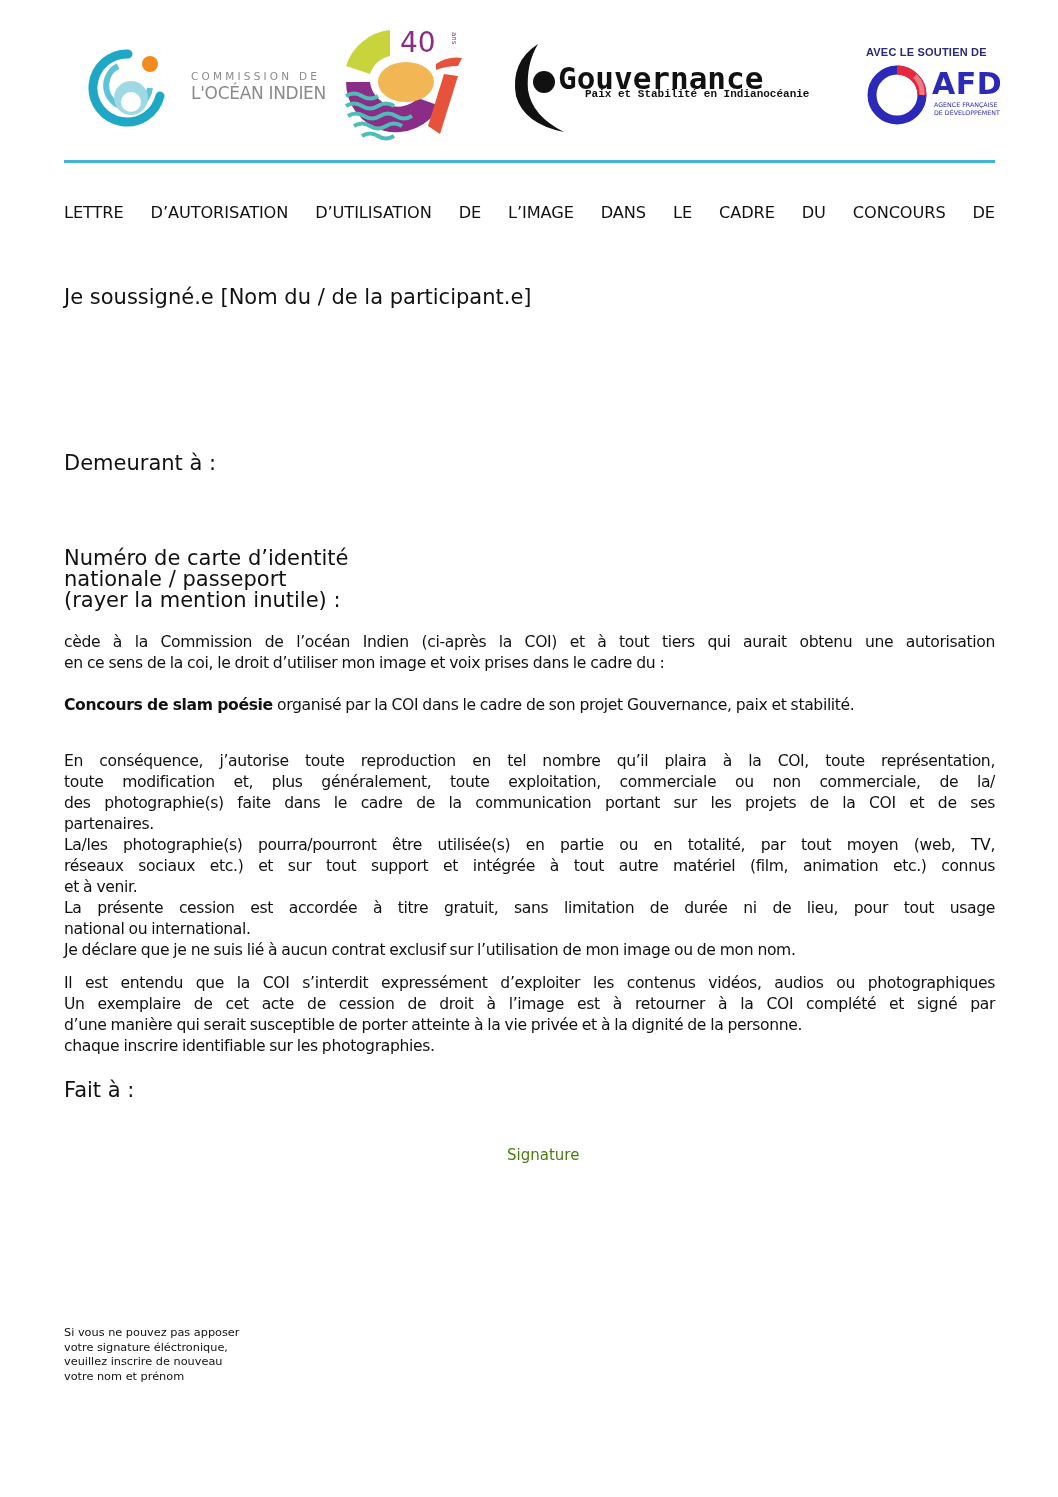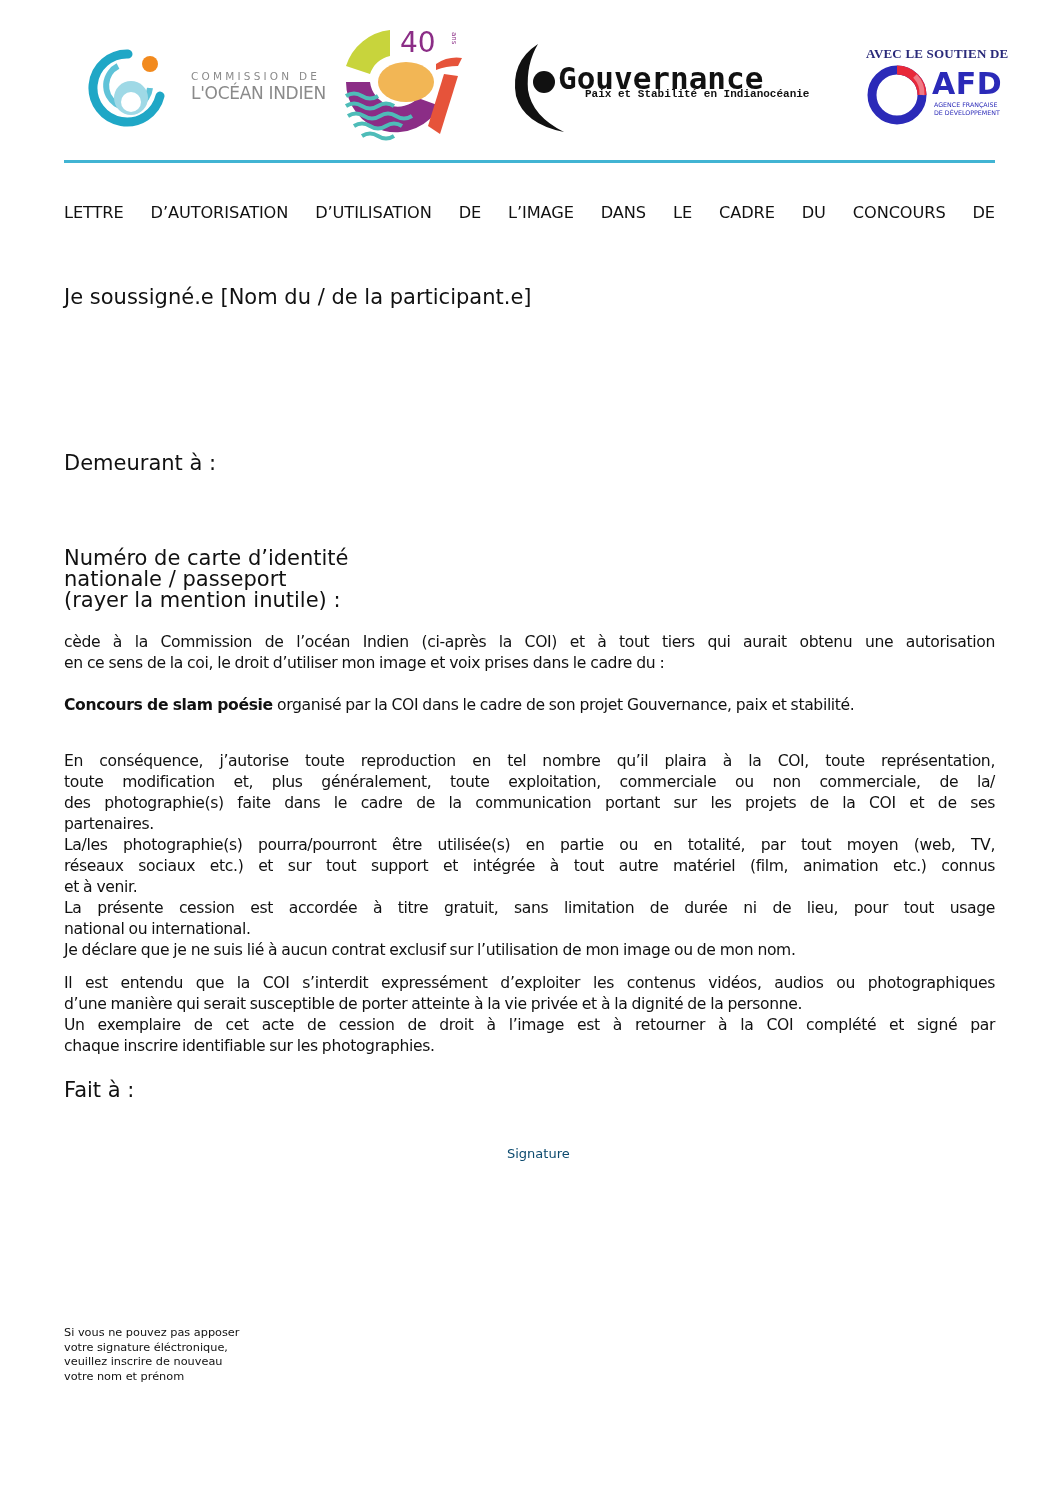--- a/index.html
+++ b/index.html
@@ -13,21 +13,21 @@
   .coi-text .l1 { font-size: 10.5px; letter-spacing: 3.2px; }
   .coi-text .l2 { font-size: 17px; letter-spacing: -0.3px; margin-top: 1px; }
 
   .forty-logo { left: 340px; top: 26px; width: 125px; height: 120px; }
 
   .gouv-logo { left: 508px; top: 40px; width: 310px; height: 95px; }
   .gouv-title { position: absolute; left: 50px; top: 20px; font-family: "DejaVu Sans Mono", monospace; font-weight: bold; font-size: 31px; color: #111; letter-spacing: 0px; }
   .gouv-sub { position: absolute; left: 77px; top: 48px; font-family: "Liberation Mono", monospace; font-weight: bold; font-size: 11px; color: #111; white-space: nowrap; }
 
   .afd-logo { left: 862px; top: 44px; width: 150px; height: 84px; }
-  .afd-caption { position: absolute; left: 4px; top: 2px; font-family: Liberation Serif, serif; font-weight: bold; font-size: 13px; color: #2a2a7a; letter-spacing: 0.2px; white-space: nowrap; }
+  .afd-caption { position: absolute; left: 4px; top: 2px; font-family: Liberation Sans, sans-serif; font-weight: bold; font-size: 11px; color: #2a2a7a; letter-spacing: 0.2px; white-space: nowrap; }
   .afd-name { position: absolute; left: 70px; top: 22px; font-family: "DejaVu Sans", sans-serif; font-weight: bold; font-size: 30px; color: #2b2ab8; letter-spacing: 0.5px; }
   .afd-sub { position: absolute; left: 72px; top: 57px; font-family: "DejaVu Sans", sans-serif; font-size: 6.3px; color: #2b2ab8; line-height: 7.5px; white-space: nowrap; }
 
   .header-rule { position: absolute; left: 64px; top: 160px; width: 931px; height: 3px; background: #41b4d3; }
 
   
   .doc-title { position: absolute; left: 64px; top: 201px; width: 931px; font-family: "DejaVu Sans", sans-serif; font-size: 16.2px; line-height: 24px; text-align: justify; text-align-last: center; letter-spacing: -0.1px; color: #111; }
   .doc-title .t1 { display: block; text-align: justify; text-align-last: justify; }
   .doc-title .t2 { display: block; text-align: center; }
 
@@ -38,21 +38,21 @@
   .para b { font-weight: bold; }
 
   .f-name { top: 287px; }
   .f-address { top: 453px; }
   .f-id { top: 548px; }
   .p1 { top: 632px; }
   .p2 { top: 695px; }
   .p3 { top: 739px; margin-top: 12px; }
   .p4 { top: 973px; }
   .f-place { top: 1080px; }
-  .signature { position: absolute; left: 507px; top: 1146px; font-family: "DejaVu Sans", sans-serif; font-size: 13px; color: #0c4a6e; }
+  .signature { position: absolute; left: 507px; top: 1146px; font-family: "DejaVu Sans", sans-serif; font-size: 15px; color: #4d7c0f; }
   .footnote { position: absolute; left: 64px; top: 1326px; font-family: "DejaVu Sans", sans-serif; font-size: 11.3px; line-height: 14.5px; color: #111; }
   .footnote span { display: block; }
 </style>
 </head>
 <body>
 
 <div class="page">
 
   <div class="logo coi-logo">
     <svg width="80" height="80" viewBox="0 0 80 80" style="position:absolute;left:0;top:0;">
@@ -141,22 +141,22 @@
     <span class="line">La/les photographie(s) pourra/pourront être utilisée(s) en partie ou en totalité, par tout moyen (web, TV,</span>
     <span class="line">réseaux sociaux etc.) et sur tout support et intégrée à tout autre matériel (film, animation etc.) connus</span>
     <span class="line last">et à venir.</span>
     <span class="line">La présente cession est accordée à titre gratuit, sans limitation de durée ni de lieu, pour tout usage</span>
     <span class="line last">national ou international.</span>
     <span class="line last">Je déclare que je ne suis lié à aucun contrat exclusif sur l’utilisation de mon image ou de mon nom.</span>
   </div>
 
   <div class="para p4">
     <span class="line">Il est entendu que la COI s’interdit expressément d’exploiter les contenus vidéos, audios ou photographiques</span>
+    <span class="line">Un exemplaire de cet acte de cession de droit à l’image est à retourner à la COI complété et signé par</span>
     <span class="line last">d’une manière qui serait susceptible de porter atteinte à la vie privée et à la dignité de la personne.</span>
-    <span class="line">Un exemplaire de cet acte de cession de droit à l’image est à retourner à la COI complété et signé par</span>
     <span class="line last">chaque inscrire identifiable sur les photographies.</span>
   </div>
 
   <div class="txt f-place">Fait à :</div>
 
   <div class="signature">Signature</div>
 
   <div class="footnote">
     <span>Si vous ne pouvez pas apposer</span>
     <span>votre signature éléctronique,</span>

